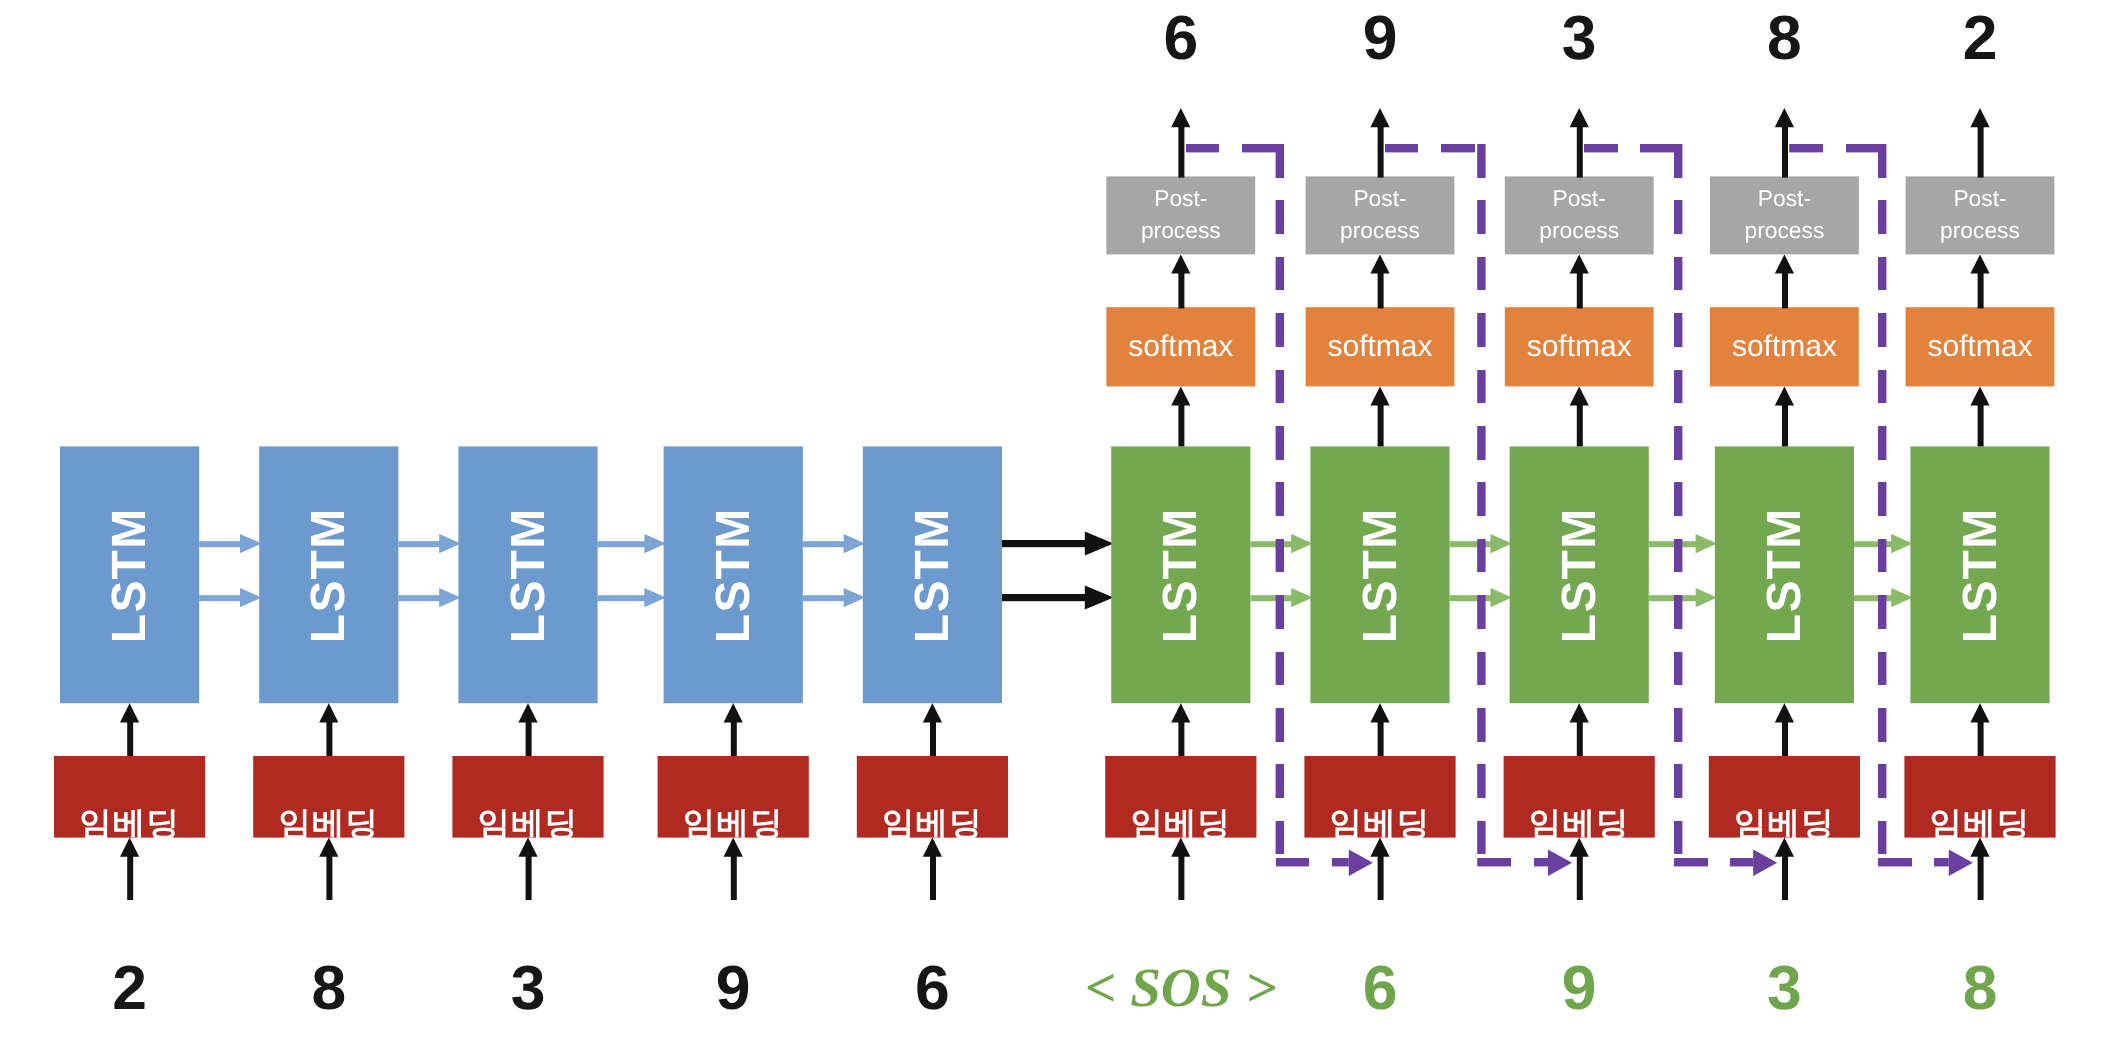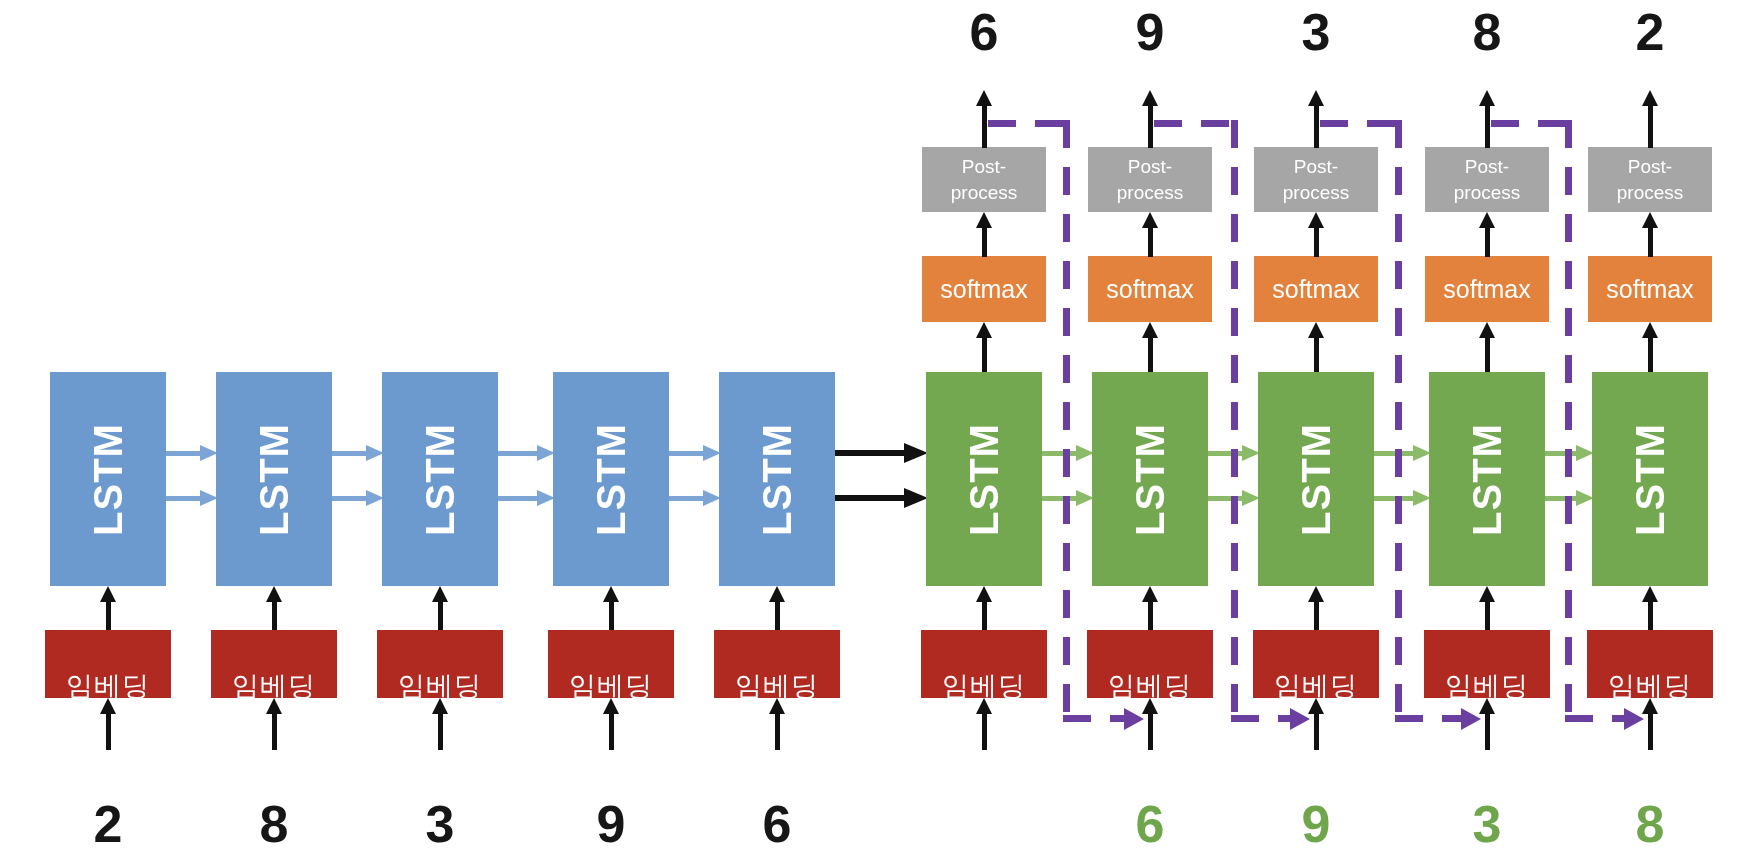--- a/index.html
+++ b/index.html
@@ -15,21 +15,21 @@
     display:flex;align-items:center;justify-content:center;
     color:#ffffff;
   }
   .lstm-label{
     transform:rotate(-90deg);
     font-weight:bold;
     font-size:40px;
     letter-spacing:1px;
     white-space:nowrap;
   }
-  .emb-label{font-size:27px;font-weight:400;letter-spacing:1px;margin-top:43px;}
+  .emb-label{font-size:27px;font-weight:700;letter-spacing:1px;margin-top:43px;}
   .soft-label{font-size:25px;font-weight:500;}
   .post-label{font-size:19px;font-weight:500;line-height:1.35;text-align:center;}
   .num{
     position:absolute;
     transform:translateX(-50%);
     font-size:52px;
     font-weight:bold;
     line-height:1;
   }
   .sos{
@@ -142,20 +142,21 @@
     <div class="head-up" style="left: 975.5px; top: 698px; border-left: 8.5px solid transparent; border-right: 8.5px solid transparent; border-bottom: 16px solid rgb(17, 17, 17);"></div>
     <div class="shaft-v" style="left: 981.5px; top: 600px; width: 5px; height: 30px; background: rgb(17, 17, 17);"></div>
     <div class="head-up" style="left: 975.5px; top: 586px; border-left: 8.5px solid transparent; border-right: 8.5px solid transparent; border-bottom: 16px solid rgb(17, 17, 17);"></div>
     <div class="shaft-v" style="left: 981.5px; top: 336px; width: 5px; height: 36px; background: rgb(17, 17, 17);"></div>
     <div class="head-up" style="left: 975.5px; top: 322px; border-left: 8.5px solid transparent; border-right: 8.5px solid transparent; border-bottom: 16px solid rgb(17, 17, 17);"></div>
     <div class="shaft-v" style="left: 981.5px; top: 226px; width: 5px; height: 31px; background: rgb(17, 17, 17);"></div>
     <div class="head-up" style="left: 975.5px; top: 212px; border-left: 8.5px solid transparent; border-right: 8.5px solid transparent; border-bottom: 16px solid rgb(17, 17, 17);"></div>
     <div class="shaft-v" style="left: 981.5px; top: 104px; width: 5px; height: 44px; background: rgb(17, 17, 17);"></div>
     <div class="head-up" style="left: 975.5px; top: 90px; border-left: 8.5px solid transparent; border-right: 8.5px solid transparent; border-bottom: 16px solid rgb(17, 17, 17);"></div>
     <div class="num" style="left: 984px; top: 6px; color: rgb(22, 22, 22);">6</div>
+    <div class="num sos" style="left: 984px; top: 800px; color: rgb(112, 166, 75);">&lt; SOS &gt;</div>
     <div class="shaft-v" style="left: 1042px; top: 450.5px; width: 36px; height: 5px; background: rgb(139, 187, 105);"></div>
     <div class="head-up" style="left: 1076px; top: 444.5px; border-top: 8.5px solid transparent; border-bottom: 8.5px solid transparent; border-left: 18px solid rgb(139, 187, 105);"></div>
     <div class="shaft-v" style="left: 1042px; top: 495.5px; width: 36px; height: 5px; background: rgb(139, 187, 105);"></div>
     <div class="head-up" style="left: 1076px; top: 489.5px; border-top: 8.5px solid transparent; border-bottom: 8.5px solid transparent; border-left: 18px solid rgb(139, 187, 105);"></div>
     <div class="block" style="left: 1092px; top: 372px; width: 116px; height: 214px; background: rgb(116, 168, 80);">
       <span class="lstm-label">LSTM</span>
     </div>
     <div class="block" style="left: 1087px; top: 630px; width: 126px; height: 68px; background: rgb(176, 42, 33);">
       <span class="emb-label">임베딩</span>
     </div>

